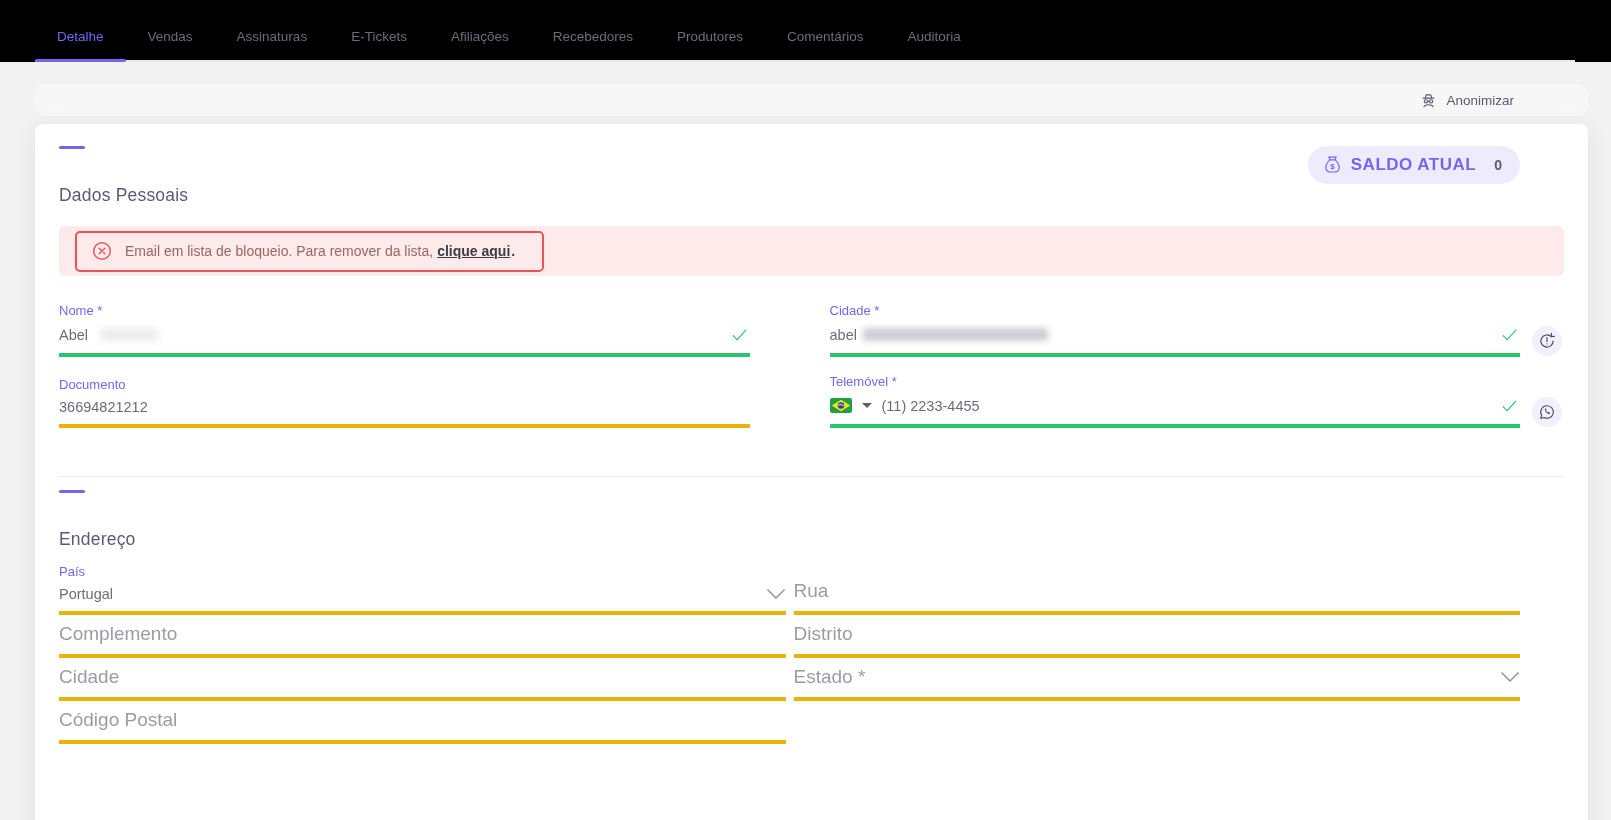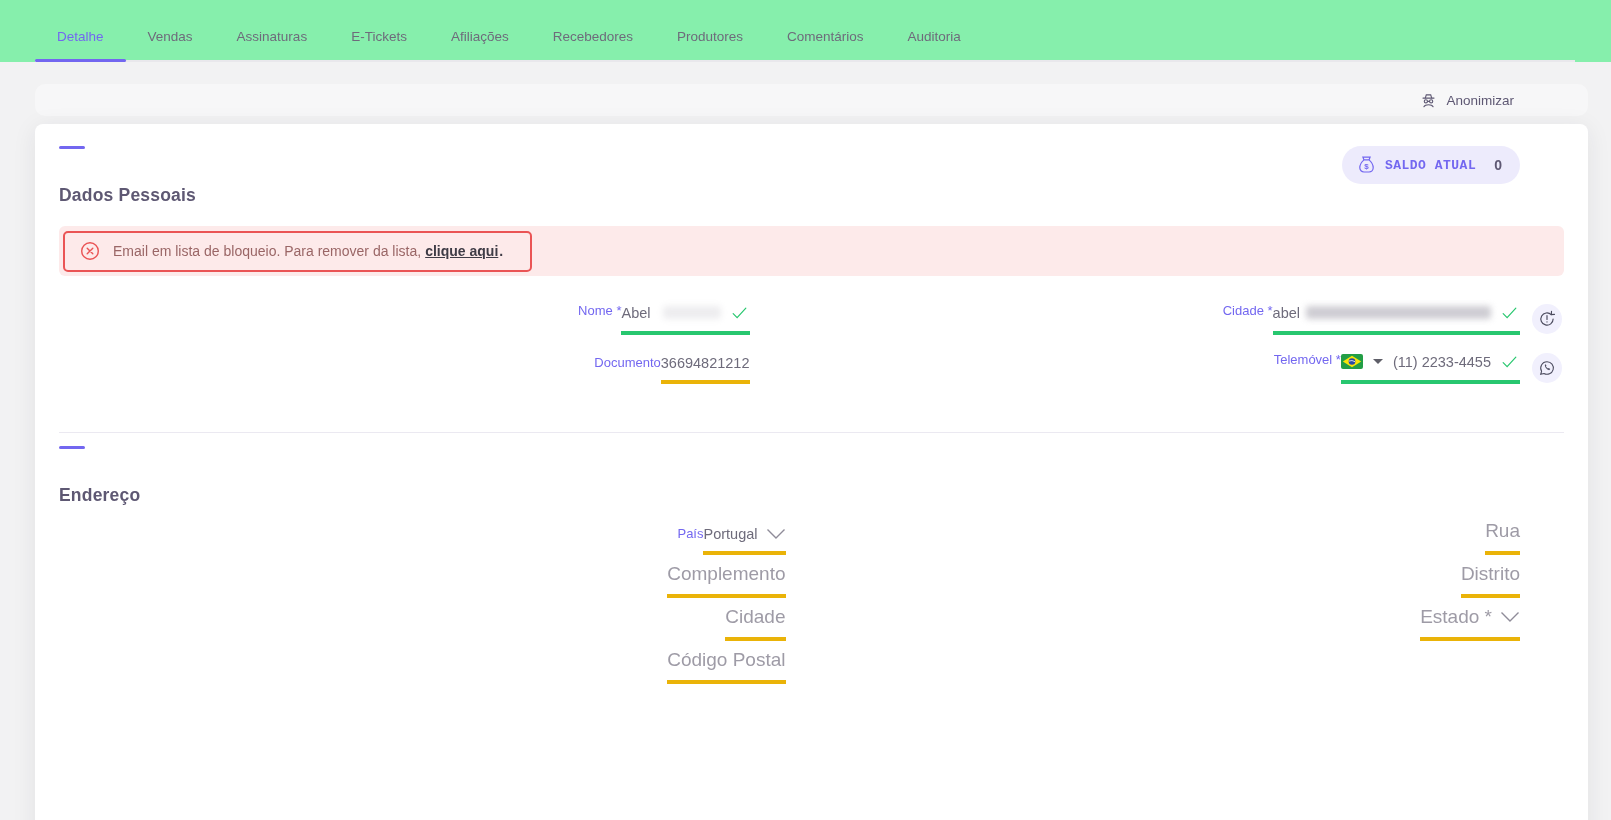--- a/index.html
+++ b/index.html
@@ -11,21 +11,21 @@
     --placeholder:#9e9ba6;
   }
   *{box-sizing:border-box;margin:0;padding:0;}
   html,body{width:1611px;height:820px;overflow:hidden;}
   body{
     background:#f2f2f3;
     font-family:"Liberation Sans", sans-serif;
     color:var(--body);
   }
   
-  .tabbar{background:#86efac;}
+  .tabbar{background:#000000;}
   .tabs{
     margin:0 36px 0 35px;
     display:flex;
     align-items:flex-end;
     height:62px;
     border-bottom:2px solid #e9e8ec;
     position:relative;
   }
   .tab{
     padding:0 22px 16px;
@@ -56,48 +56,48 @@
   
   .card{
     margin-top:8px;
     background:#fff;border-radius:8px;
     box-shadow:0 4px 24px rgba(34,41,47,.08);
     padding:22px 68px 60px 24px;
     min-height:900px;
   }
   .dash{width:26px;height:3px;border-radius:2px;background:var(--accent);margin-bottom:11px;}
   .sec-head{display:flex;justify-content:space-between;align-items:flex-start;}
-  h2.sec-title{font-size:17.5px;font-weight:700;color:var(--heading);letter-spacing:.2px;margin-top:36px;}
+  h2.sec-title{font-size:17.5px;font-weight:400;color:var(--heading);letter-spacing:.2px;margin-top:36px;}
   .badge{
     display:flex;align-items:center;gap:10px;
     background:#edebfc;border-radius:19px;height:38px;
     padding:0 18px 0 16px;border:none;cursor:pointer;
     font-family:inherit;
   }
-  .badge-label{font-size:13px;font-weight:bold;color:var(--accent);letter-spacing:.5px;font-family:Liberation Mono, monospace;}
+  .badge-label{font-size:17px;font-weight:bold;color:var(--accent);letter-spacing:.5px;}
   .badge-value{font-size:14px;font-weight:bold;color:var(--heading);margin-left:8px;}
   
   .alert{
     margin:20px -44px 0 0;
     background:#fdeaea;border-radius:6px;height:50px;
     display:flex;align-items:center;
   }
   .alert-inner{
     display:inline-flex;align-items:center;gap:13px;
     border:2px solid var(--danger);border-radius:5px;
-    height:41px;margin-left:4px;padding:0 27px 0 15px;justify-content:flex-end;
+    height:41px;margin-left:16px;padding:0 27px 0 15px;justify-content:flex-end;
   }
   .alert-text{font-size:14px;color:#9a6666;}
   .alert-link{color:#3f3c46;font-weight:bold;text-decoration:underline;cursor:pointer;margin:0 1px 0 4px;}
   .alert-suffix{color:#3f3c46;font-weight:bold;}
   
   .grid{display:grid;grid-template-columns:1fr 1fr;column-gap:80px;}
   .personal-grid{margin-top:27px;row-gap:17px;}
   .address-grid{margin-top:14px;row-gap:39px;gap:8px;}
-  .field{display:flex;flex-direction:row;justify-content:flex-end;align-self:end;width:100%;position:relative;}
+  .field{display:flex;flex-direction:column;justify-content:flex-end;align-self:end;width:100%;position:relative;}
   .f-label{font-size:13px;color:var(--accent);margin-bottom:7px;display:block;}
   .f-row{
     display:flex;align-items:center;gap:8px;
     border-bottom:4px solid #eab308;padding-bottom:9px;min-height:24px;
     cursor:text;
   }
   .field.valid .f-row{border-bottom-color:var(--success);}
   .f-value{font-size:14.5px;color:var(--body);}
   .f-placeholder{font-size:19px;color:var(--placeholder);}
   .push{margin-left:auto;}

